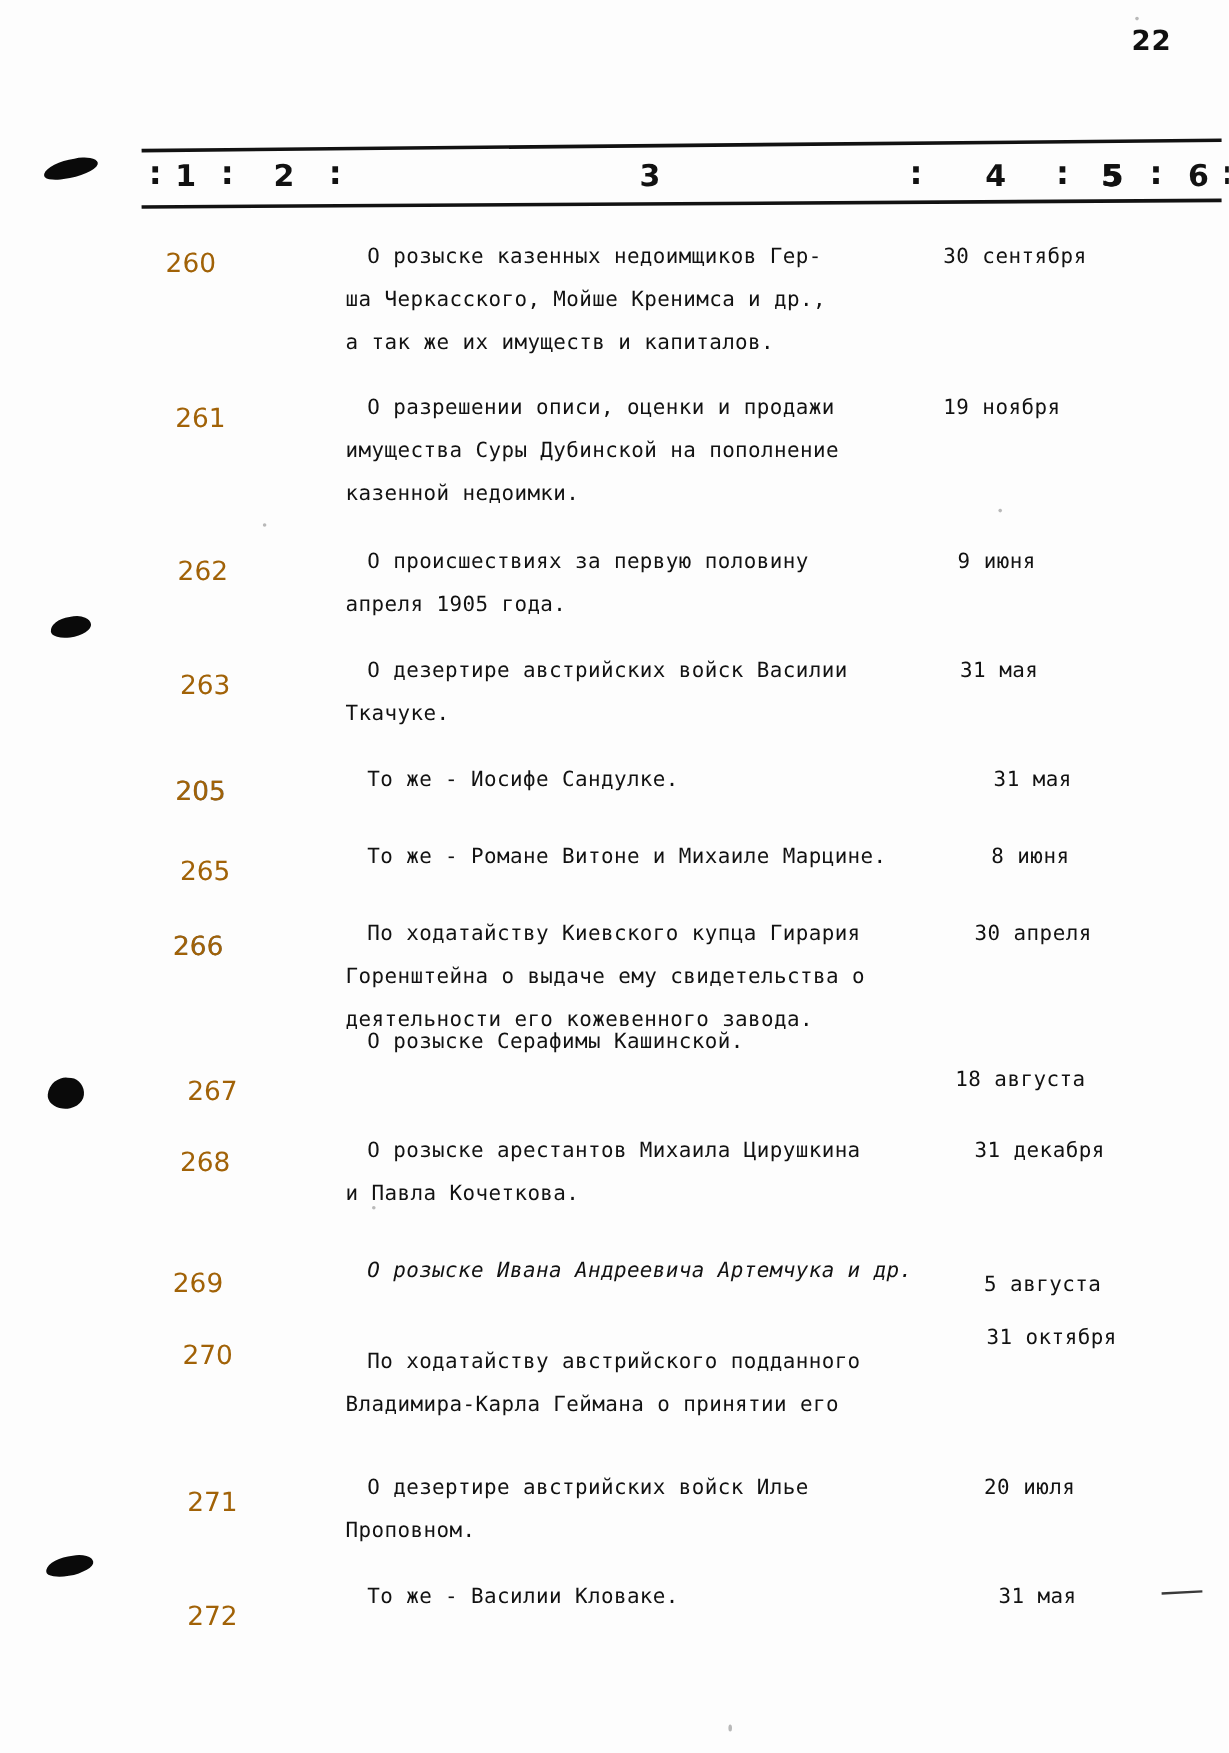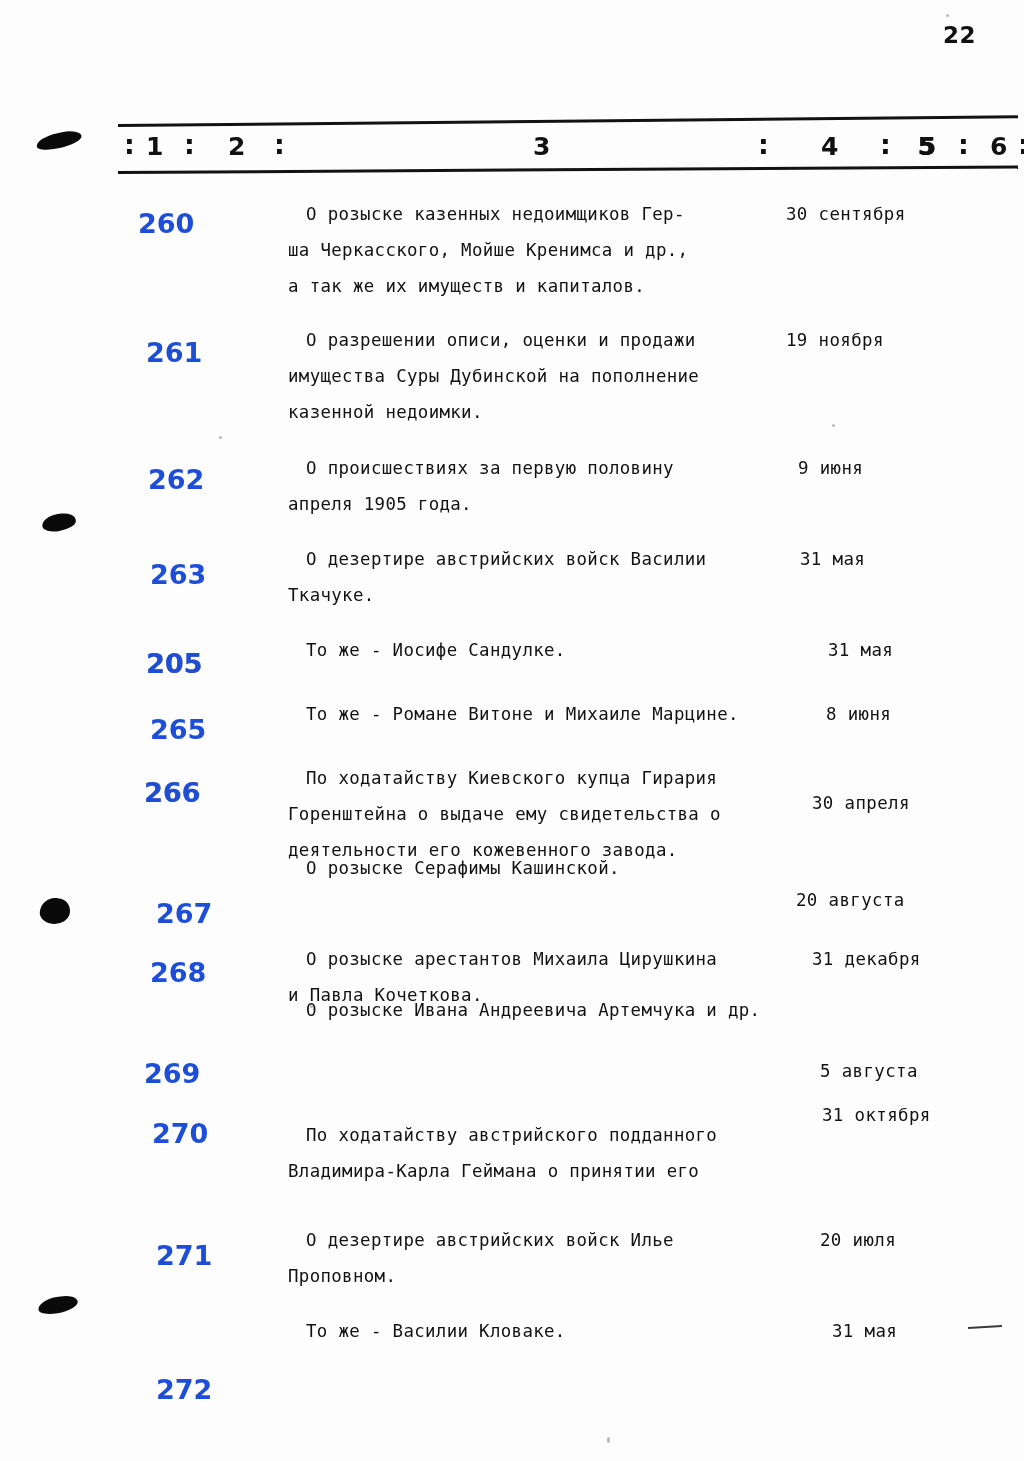--- a/index.html
+++ b/index.html
@@ -94,23 +94,23 @@
     width: 1024px;
   }
   .entry {
     position: absolute;
     left: 0;
     width: 1024px;
   }
   .entry-num {
     position: absolute;
     font-family: "DejaVu Sans", "Liberation Sans", sans-serif;
-    font-size: 27px;
-    font-weight: 700;
-    color: #1d4ed8;
+    font-size: 22px;
+    font-weight: 400;
+    color: #a16207;
     letter-spacing: 0px;
     white-space: nowrap;
   }
   .entry-num.overstruck {
     text-shadow: 0.4px 0 0 rgba(0,0,0,0.55);
   }
   .entry-body {
     position: absolute;
     left: 288px;
     width: 520px;
@@ -227,40 +227,40 @@
       </div>
       <div class="entry-date" style="left: 826px; top: 696px;">8 июня</div>
     </div>
     <div class="entry" style="top: 0px;">
       <div class="entry-num overstruck" style="left: 144px; top: 777px;">266</div>
       <div class="entry-body" style="top: 760px;">
         <div class="line indented">По ходатайству Киевского купца Гирария</div>
         <div class="line">Горенштейна о выдаче ему свидетельства о</div>
         <div class="line">деятельности его кожевенного завода.</div>
       </div>
-      <div class="entry-date" style="left: 812px; top: 785px;">30 апреля</div>
+      <div class="entry-date" style="left: 812px; top: 760px;">30 апреля</div>
     </div>
     <div class="entry" style="top: 0px;">
       <div class="entry-num" style="left: 156px; top: 898px;">267</div>
       <div class="entry-body" style="top: 850px;">
         <div class="line indented">О розыске Серафимы Кашинской.</div>
       </div>
-      <div class="entry-date" style="left: 796px; top: 882px;">20 августа</div>
+      <div class="entry-date" style="left: 796px; top: 882px;">18 августа</div>
     </div>
     <div class="entry" style="top: 0px;">
       <div class="entry-num" style="left: 150px; top: 957px;">268</div>
       <div class="entry-body" style="top: 941px;">
         <div class="line indented">О розыске арестантов Михаила Цирушкина</div>
         <div class="line">и Павла Кочеткова.</div>
       </div>
       <div class="entry-date" style="left: 812px; top: 941px;">31 декабря</div>
     </div>
     <div class="entry" style="top: 0px;">
       <div class="entry-num" style="left: 144px; top: 1058px;">269</div>
-      <div class="entry-body" style="top: 992px;">
+      <div class="entry-body" style="top: 1041px; font-style: italic;">
         <div class="line indented">О розыске Ивана Андреевича Артемчука и др.</div>
       </div>
       <div class="entry-date" style="left: 820px; top: 1053px;">5 августа</div>
     </div>
     <div class="entry" style="top: 0px;">
       <div class="entry-num" style="left: 152px; top: 1118px;">270</div>
       <div class="entry-body" style="top: 1097px; margin-top: 20px;">
         <div class="line indented">По ходатайству австрийского подданного</div>
         <div class="line">Владимира-Карла Геймана о принятии его</div>
       </div>
@@ -268,21 +268,21 @@
     </div>
     <div class="entry" style="top: 0px;">
       <div class="entry-num" style="left: 156px; top: 1240px;">271</div>
       <div class="entry-body" style="top: 1222px;">
         <div class="line indented">О дезертире австрийских войск Илье</div>
         <div class="line">Проповном.</div>
       </div>
       <div class="entry-date" style="left: 820px; top: 1222px;">20 июля</div>
     </div>
     <div class="entry" style="top: 0px;">
-      <div class="entry-num" style="left: 156px; top: 1335px; margin-top: 39px;">272</div>
+      <div class="entry-num" style="left: 156px; top: 1335px;">272</div>
       <div class="entry-body" style="top: 1313px;">
         <div class="line indented">То же - Василии Кловаке.</div>
       </div>
       <div class="entry-date" style="left: 832px; top: 1313px;">31 мая</div>
     </div>
   </div>
 
 <div class="blot" style="left:36px; top:133px; width:46px; height:15px; transform:rotate(-12deg);"></div>
 <div class="blot" style="left:42px; top:514px; width:34px; height:17px; transform:rotate(-8deg);"></div>
 <div class="blot" style="left:40px; top:898px; width:30px; height:26px; transform:rotate(6deg);"></div>

